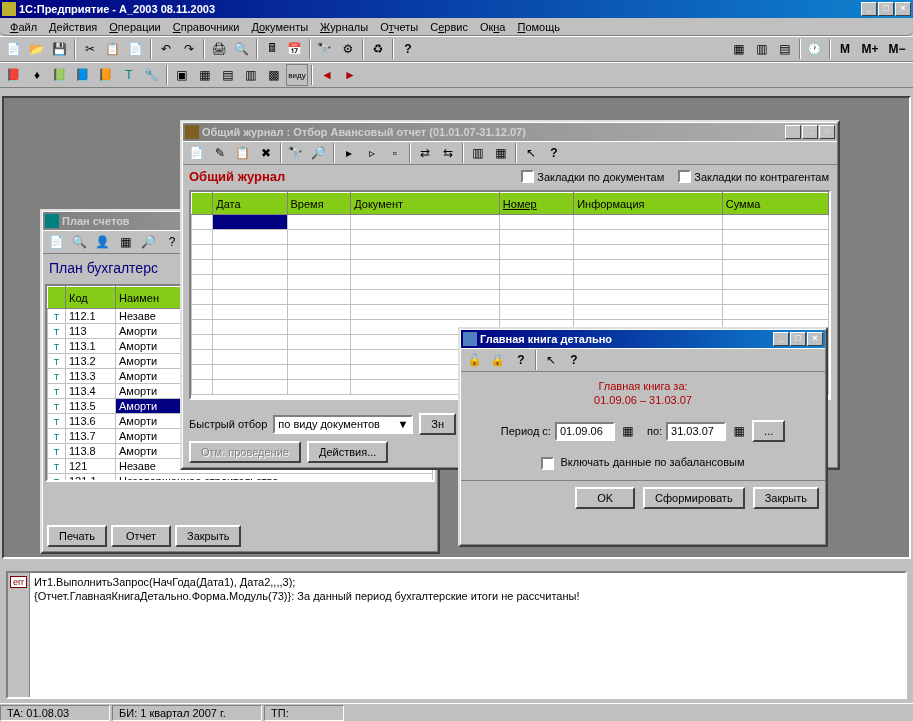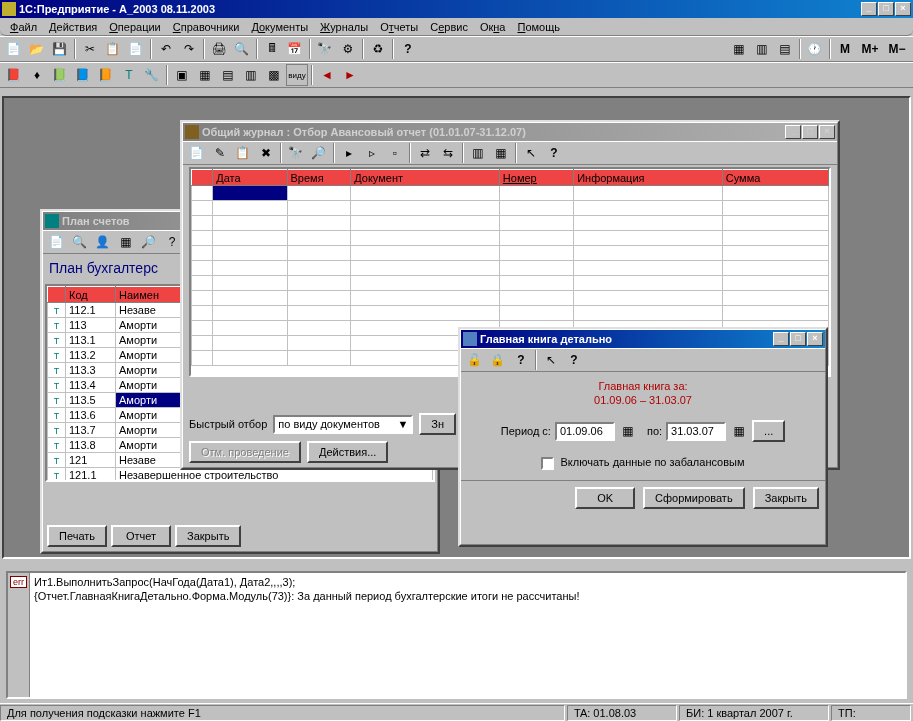--- a/index.html
+++ b/index.html
@@ -15,21 +15,21 @@
 .menubar span u { text-decoration: underline; }
 .toolbar { background: #c0c0c0; height: 26px; display: flex; align-items: center; padding: 1px 3px; border-top: 1px solid #fff; border-bottom: 1px solid #808080; gap: 1px; }
 .tbtn { width: 22px; height: 22px; border: 1px solid #c0c0c0; display: inline-flex; align-items: center; justify-content: center; cursor: pointer; font-size: 12px; }
 .tsep { width: 2px; height: 20px; border-left: 1px solid #808080; border-right: 1px solid #fff; margin: 0 2px; }
 .mdi-area { position: absolute; top: 96px; left: 2px; right: 2px; bottom: 162px; background: #808080; border: 2px solid; border-color: #404040 #fff #fff #404040; }
 .window { position: absolute; background: #c0c0c0; border: 2px solid; border-color: #dfdfdf #404040 #404040 #dfdfdf; margin-top: 12px; }
 .win-inner { border: 1px solid; border-color: #fff #808080 #808080 #fff; height: 100%; display: flex; flex-direction: column; }
 .content { padding: 4px; flex: 1; overflow: hidden; }
 .grid { border: 2px solid; border-color: #808080 #fff #fff #808080; background: #fff; }
 .grid table { border-collapse: collapse; width: 100%; }
-.grid th { background: #ef4444; border: 1px solid; border-color: #fff #808080 #808080 #fff; padding: 1px 3px; font-weight: normal; text-align: left; height: 16px; }
+.grid th { background: #84cc16; border: 1px solid; border-color: #fff #808080 #808080 #fff; padding: 1px 3px; font-weight: normal; text-align: left; height: 22px; }
 .grid td { border: 1px solid #c0c0c0; padding: 1px 3px; height: 15px; background: #fff; }
 .grid td.selected { background: #000080; color: #fff; }
 .btn { background: #c0c0c0; border: 2px solid; border-color: #fff #404040 #404040 #fff; padding: 2px 10px; min-width: 60px; cursor: pointer; height: 22px; }
 .btn.disabled { color: #808080; text-shadow: 1px 1px 0 #fff; }
 .input { background: #fff; border: 2px solid; border-color: #808080 #fff #fff #808080; padding: 1px 3px; height: 19px; }
 .checkbox { width: 13px; height: 13px; background: #fff; border: 2px solid; border-color: #808080 #fff #fff #808080; display: inline-block; vertical-align: middle; margin-right: 3px; cursor: pointer; }
 .bottom-panel { position: absolute; bottom: 18px; left: 2px; right: 2px; height: 140px; background: #c0c0c0; border-top: 4px solid #c0c0c0; }
 .msg-area { margin: 4px; height: 128px; background: #fff; border: 2px solid; border-color: #808080 #fff #fff #808080; display: flex; }
 .msg-gutter { width: 22px; background: #c0c0c0; border-right: 1px solid #808080; padding-top: 2px; text-align: center; }
 .err-badge { display: inline-block; background: #fff; border: 1px solid #800000; color: #800000; font-size: 9px; padding: 0 2px; }
@@ -251,20 +251,29 @@
         <div class="tsep"></div>
         <div class="tbtn">⇄</div>
         <div class="tbtn">⇆</div>
         <div class="tsep"></div>
         <div class="tbtn">▥</div>
         <div class="tbtn">▦</div>
         <div class="tsep"></div>
         <div class="tbtn">↖</div>
         <div class="tbtn" style="font-weight:bold;">?</div>
       </div>
+      <div style="display:flex; align-items:center;">
+        <div class="heading-red">Общий журнал</div>
+        <div style="flex:1"></div>
+        <span class="checkbox"></span>
+        <span>Закладки по документам</span>
+        <span style="width:14px;"></span>
+        <span class="checkbox"></span>
+        <span style="padding-right:8px;">Закладки по контрагентам</span>
+      </div>
       <div class="content" style="padding:2px 6px;">
         <div class="grid" style="height:210px; overflow:hidden;">
           <table id="journal-table">
               <tbody>
                 <tr>
                   <th style="width: 20px;"></th>
                   <th style="width: 70px;">Дата</th>
                   <th style="width: 60px;">Время</th>
                   <th style="width: 140px;">Документ</th>
                   <th style="width: 70px; text-decoration: underline;">Номер</th>
@@ -448,17 +457,16 @@
       <span class="err-badge">err</span>
     </div>
     <div class="msg-text">
       <div>Ит1.ВыполнитьЗапрос(НачГода(Дата1), Дата2,,,,3);</div>
       <div>{Отчет.ГлавнаяКнигаДетально.Форма.Модуль(73)}: За данный период бухгалтерские итоги не рассчитаны!</div>
     </div>
   </div>
 </div>
 
 <div class="statusbar">
-  <div class="status-cell" style="flex:1;">Для получения подсказки нажмите F1</div>
   <div class="status-cell" style="width:110px;">TA: 01.08.03</div>
   <div class="status-cell" style="width:150px;">БИ: 1 квартал 2007 г.</div>
   <div class="status-cell" style="width:80px;">ТП:</div>
 </div>
 
 </body></html>

